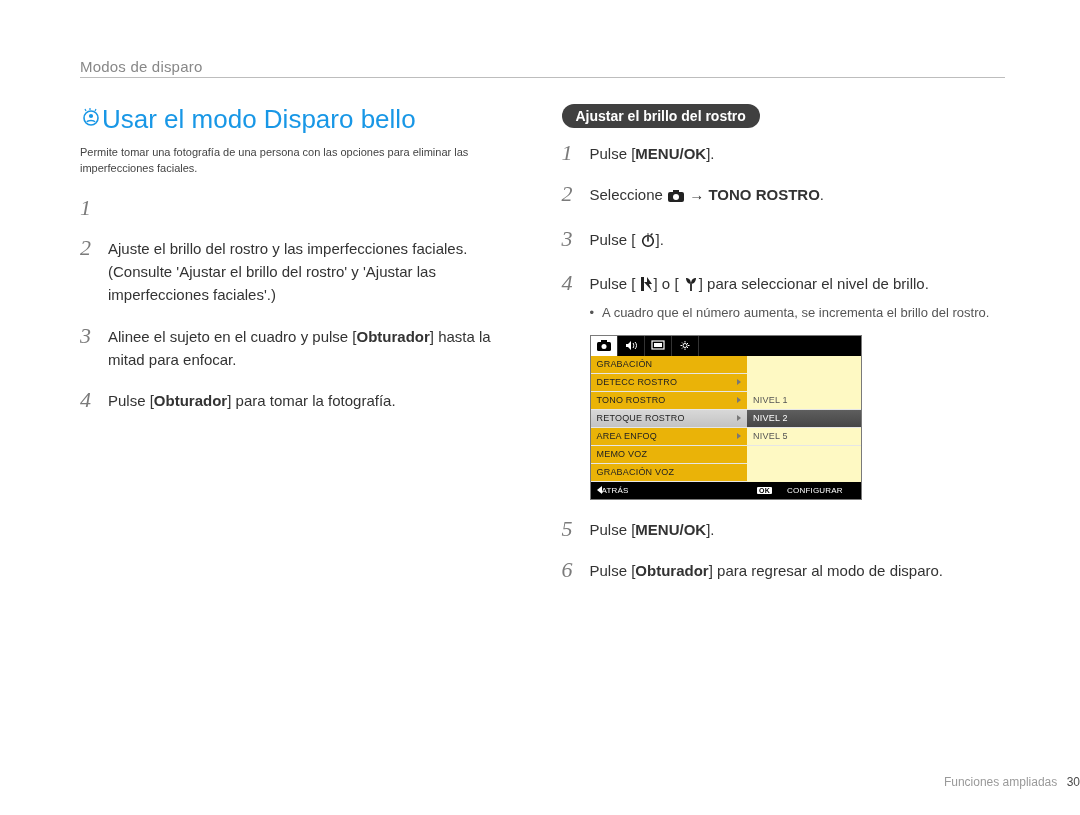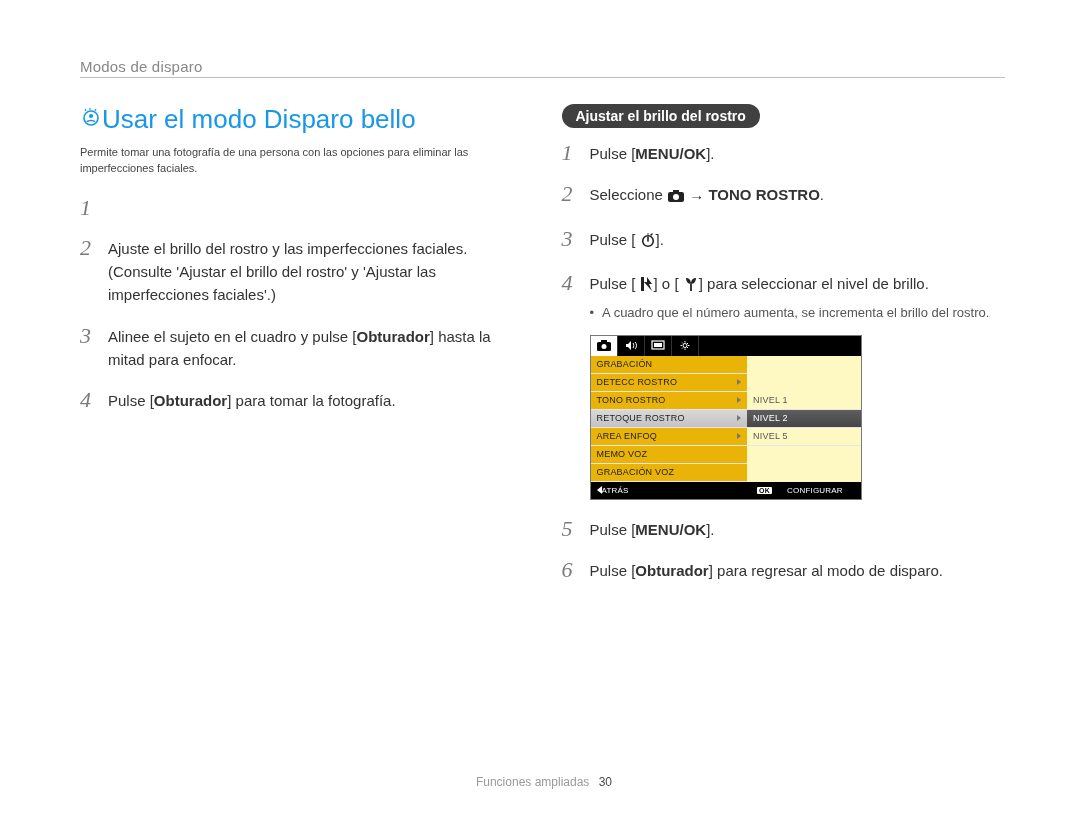--- a/index.html
+++ b/index.html
@@ -12,21 +12,21 @@
   .intro{font-size:11px;color:#444;line-height:1.45;margin-bottom:20px;max-width:430px}
   ol.steps{list-style:none;padding:0;margin:0}
   ol.steps>li{display:flex;align-items:flex-start;gap:12px;margin-bottom:18px}
   .num{font-style:italic;font-family:Georgia,'Times New Roman',serif;font-size:22px;color:#7b7b7b;min-width:16px;line-height:1}
   .step-body{font-size:15px;color:#333;line-height:1.55}
   .step-body b{font-weight:700}
   .pill{display:inline-block;background:#404040;color:#fff;border-radius:14px;padding:4px 14px;font-size:14px;font-weight:700;margin-bottom:14px}
   .bullet{display:flex;gap:8px;font-size:13px;color:#555;line-height:1.45;margin:6px 0 12px 0}
   .bullet .dot{flex:0 0 auto}
   .inline-icon{display:inline-block;vertical-align:-3px}
-  .footer{position:absolute;bottom:26px;left:8px;right:0;text-align:center;font-size:12px;color:#9a9a9a}
+  .footer{position:absolute;bottom:26px;left:8px;right:0;text-align:right;font-size:12px;color:#9a9a9a}
   .footer .pg{color:#4a4a4a;margin-left:6px}
 
   
   .mock{width:270px;margin:0 0 18px 28px;border:1px solid #7a7a7a;background:#fff;font-size:9px;letter-spacing:.2px;color:#222}
   .mock-tabs{display:flex;background:#000}
   .mock-tabs .t{flex:0 0 26px;height:20px;display:flex;align-items:center;justify-content:center;border-right:1px solid #333}
   .mock-tabs .t.active{background:#fff;color:#000}
   .mock-tabs .t svg{display:block}
   .mock-body{display:flex}
   .mock-menu{flex:0 0 58%;}

